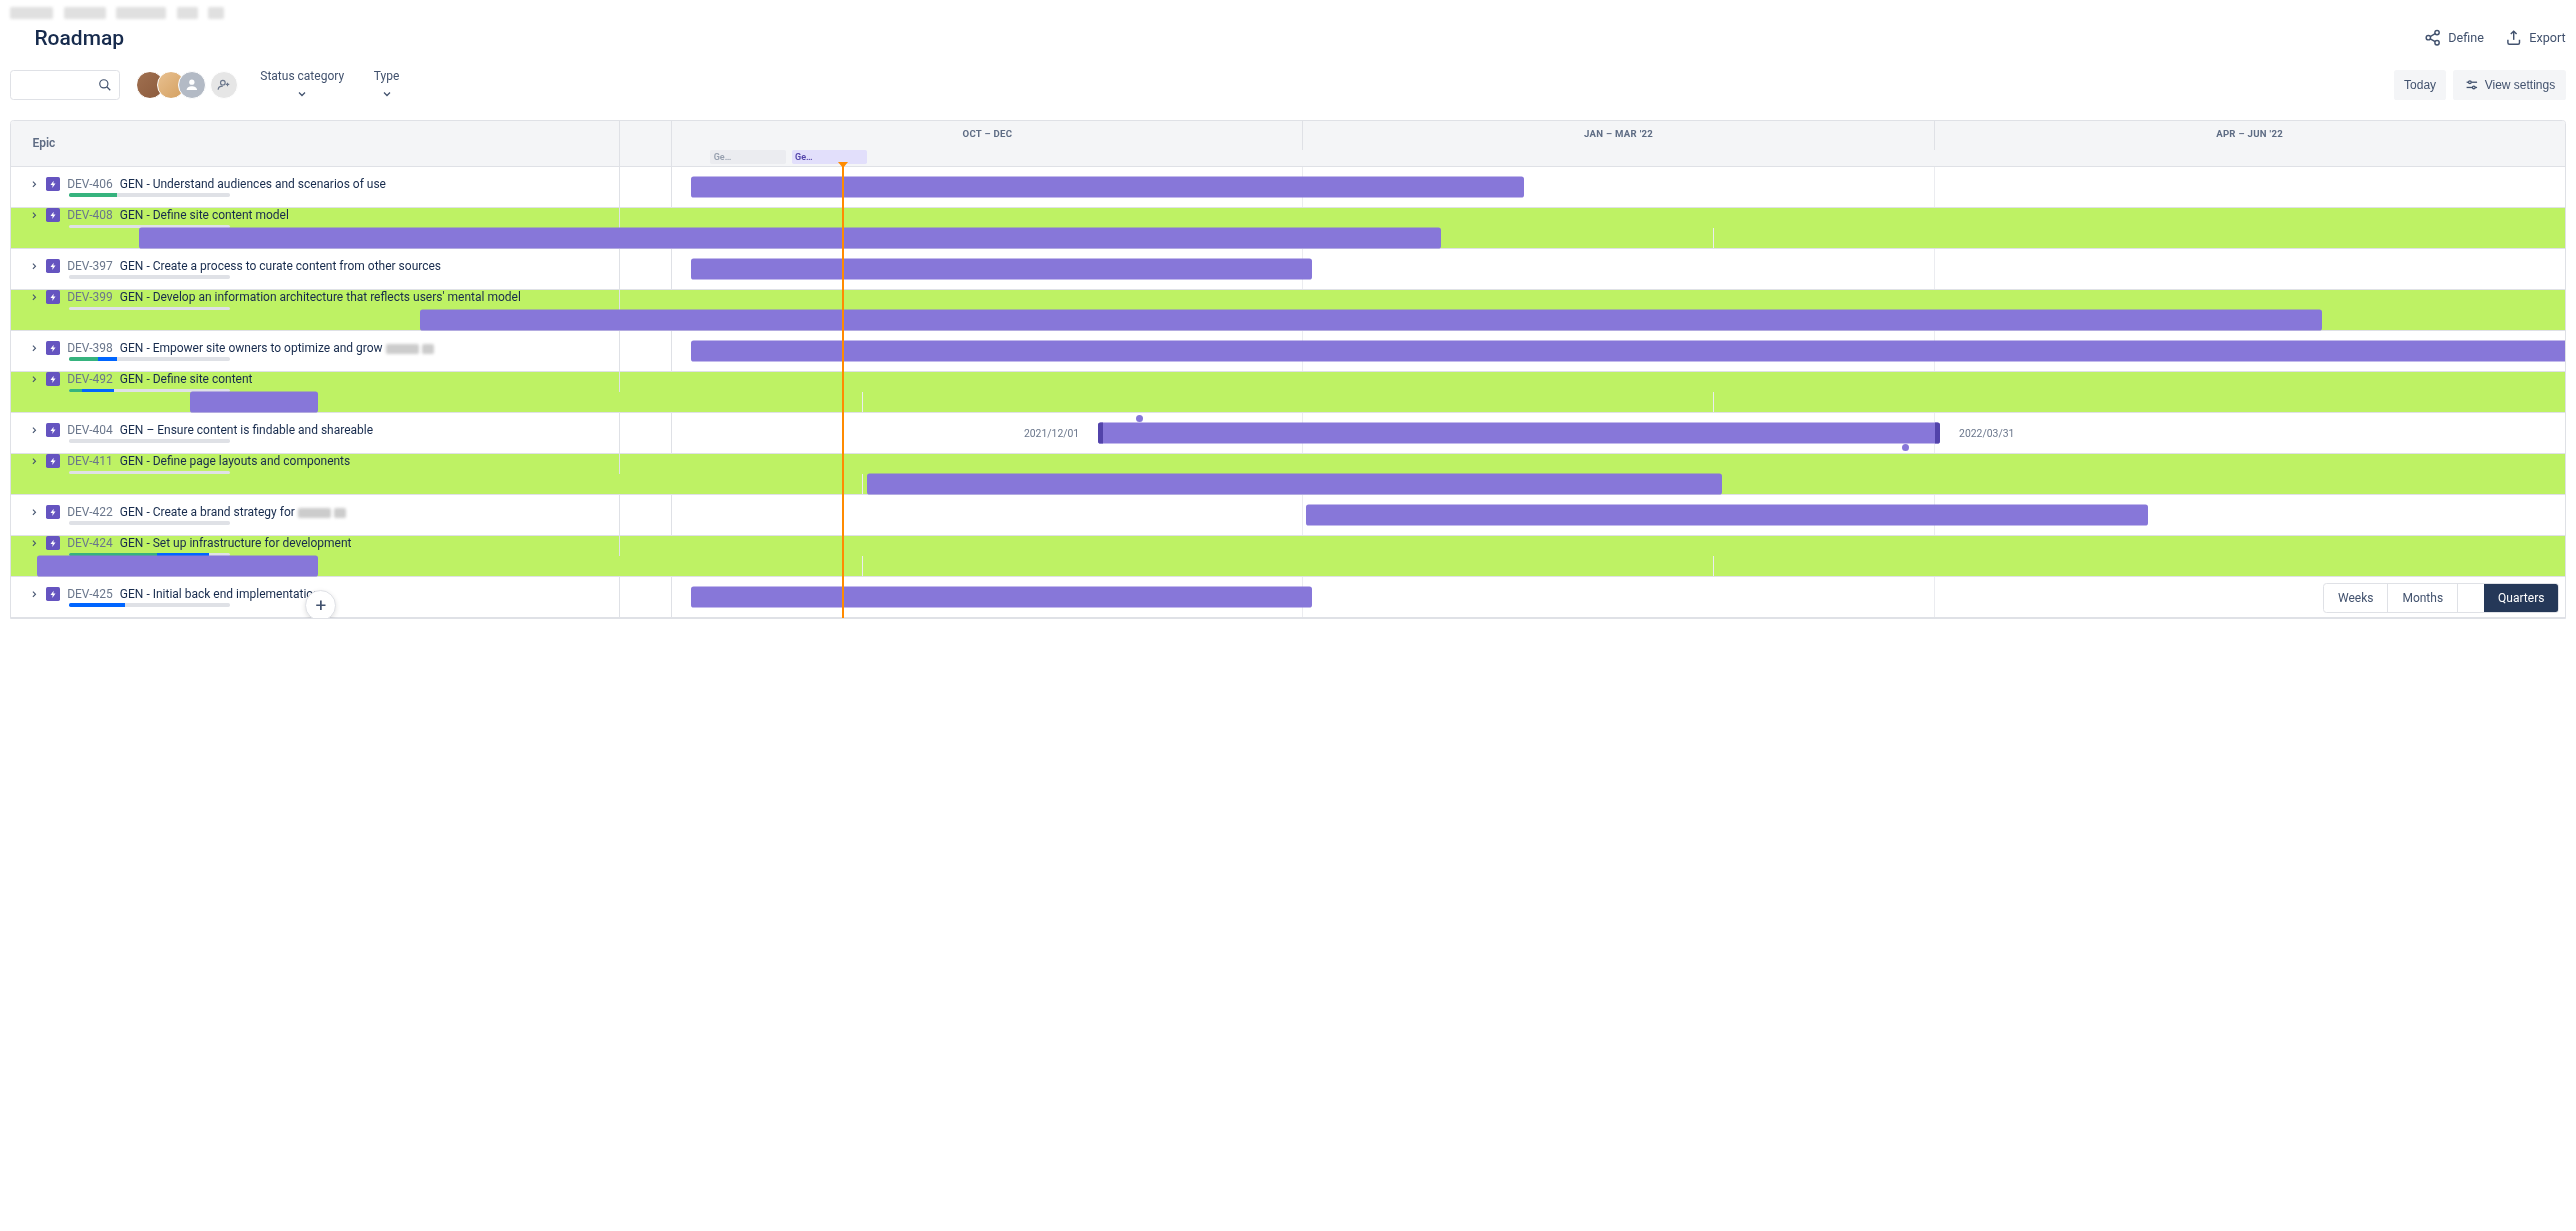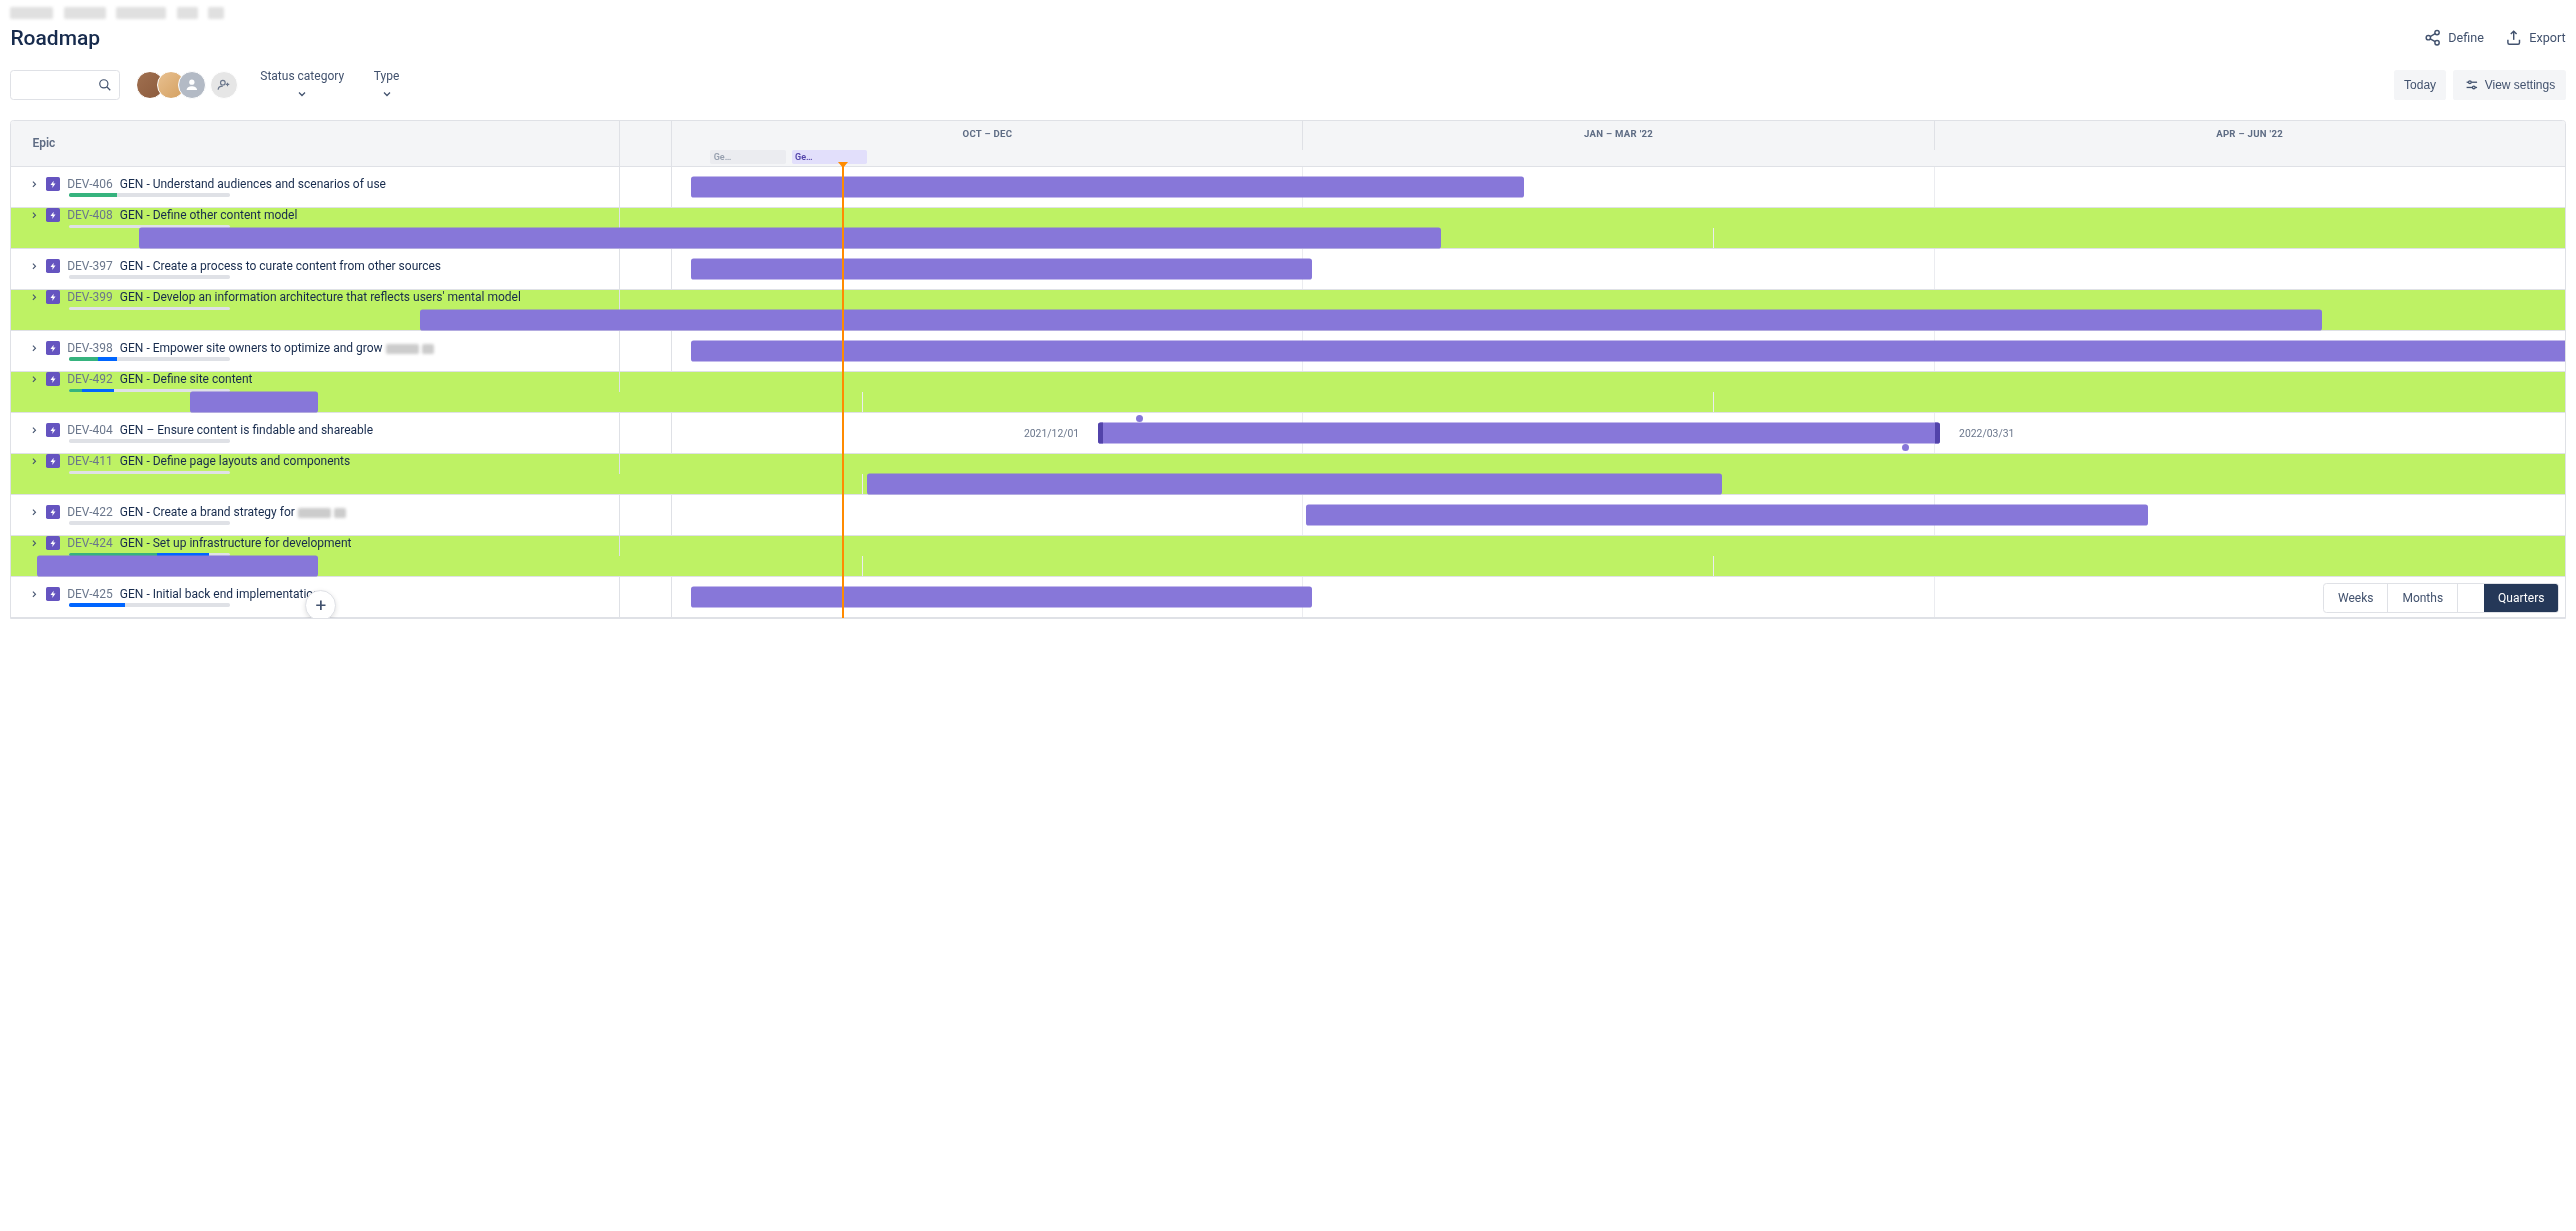--- a/index.html
+++ b/index.html
@@ -23,20 +23,21 @@
   border-radius: 1.7px;
   filter: blur(1.7px);
 }
 
 
 .header-row {
   display: flex;
   justify-content: space-between;
   align-items: center;
   padding: 3.5px 0 7px 0;
+  margin-left: 24px;
 }
 .page-title { font-size: 21px; font-weight: 500; color: #172B4D; }
 .header-actions { display: flex; gap: 21px; align-items: center; }
 .header-action { display: flex; align-items: center; gap: 7px; cursor: pointer; color: #42526E; font-size: 12.6px; }
 .header-action svg { width: 17.4px; height: 17.4px; }
 
 
 .toolbar {
   display: flex;
   align-items: center;
@@ -459,21 +460,21 @@
             <div class="epic-top">
               <svg class="expand-icon" viewBox="0 0 24 24" fill="none" stroke="currentColor" stroke-width="2.5">
                 <polyline points="9 6 15 12 9 18"></polyline>
               </svg>
               <span class="epic-badge">
                 <svg viewBox="0 0 24 24">
                   <path d="M13 2L4 14h6l-1 8 9-12h-6l1-8z"></path>
                 </svg>
               </span>
               <span class="epic-key">DEV-408</span>
-              <span class="epic-title">GEN - Define other content model</span>
+              <span class="epic-title">GEN - Define site content model</span>
             </div>
             <div class="progress">
               <div class="progress-seg green" style="width:0%"></div>
               <div class="progress-seg blue" style="width:0%"></div>
             </div>
           </div>
           <div class="spacer-col"></div>
           <div class="timeline-cell">
             <div class="timeline-grid">
               <div class="timeline-grid-col"></div>

